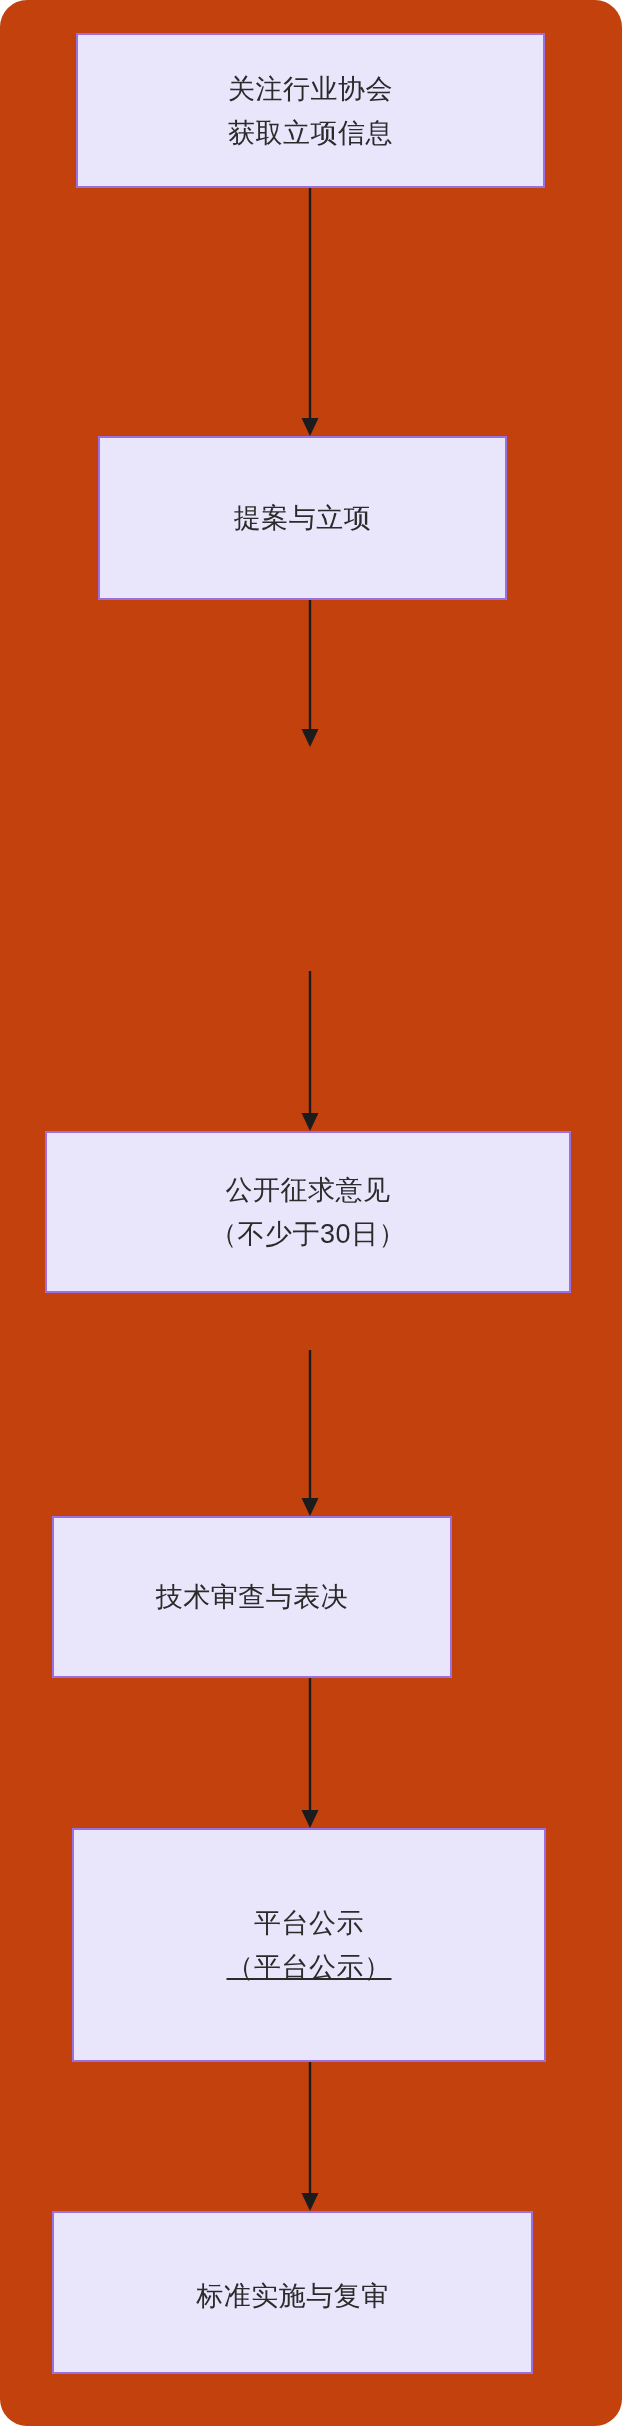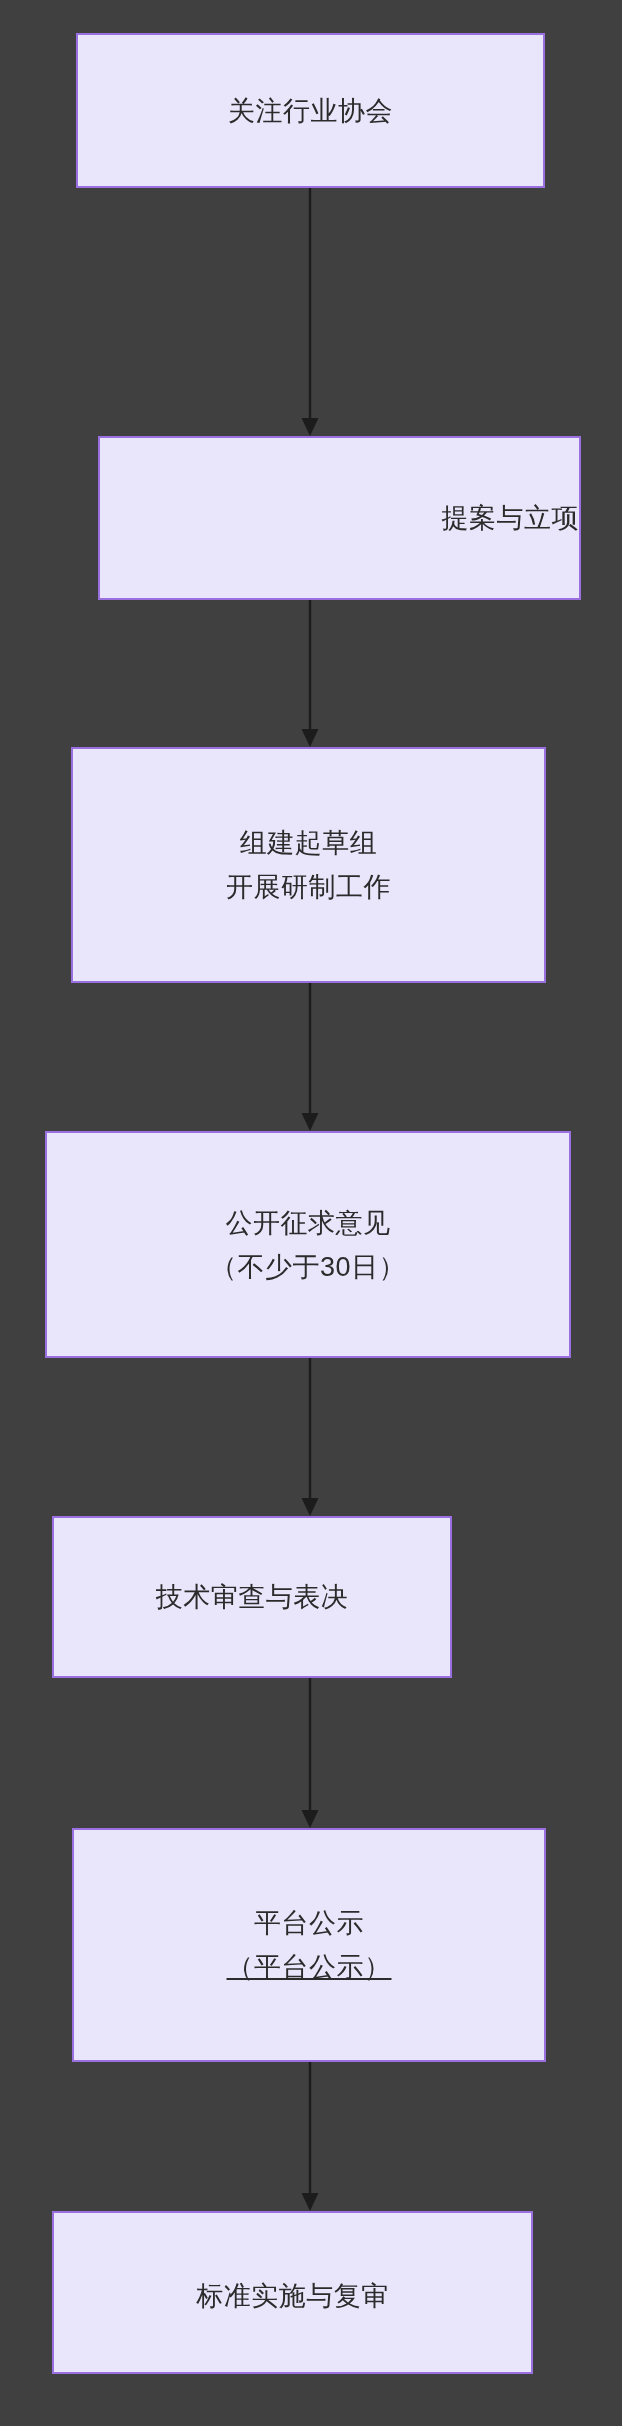--- a/index.html
+++ b/index.html
@@ -45,21 +45,21 @@
     fill: none;
   }
   .edge-head {
     fill: #1c1c1c;
     stroke: none;
   }
 </style>
 </head>
 <body>
 
-<div id="flowchart-canvas" style="width: 622px; height: 2426px; background: #404040;">
+<div id="flowchart-canvas" style="width: 622px; height: 2426px; background: #c2410c; border-radius: 27px;">
     <svg class="edge" width="40" height="272" style="left: 290px; top: 176px;">
       <line class="edge-line" x1="20" y1="0" x2="20" y2="245"></line>
       <polygon class="edge-head" points="11.5,242 28.5,242 20,260"></polygon>
     </svg>
     <svg class="edge" width="40" height="171" style="left: 290px; top: 588px;">
       <line class="edge-line" x1="20" y1="0" x2="20" y2="144"></line>
       <polygon class="edge-head" points="11.5,141 28.5,141 20,159"></polygon>
     </svg>
     <svg class="edge" width="40" height="172" style="left: 290px; top: 971px;">
       <line class="edge-line" x1="20" y1="0" x2="20" y2="145"></line>
@@ -72,29 +72,26 @@
     <svg class="edge" width="40" height="174" style="left: 290px; top: 1666px;">
       <line class="edge-line" x1="20" y1="0" x2="20" y2="147"></line>
       <polygon class="edge-head" points="11.5,144 28.5,144 20,162"></polygon>
     </svg>
     <svg class="edge" width="40" height="173" style="left: 290px; top: 2050px;">
       <line class="edge-line" x1="20" y1="0" x2="20" y2="146"></line>
       <polygon class="edge-head" points="11.5,143 28.5,143 20,161"></polygon>
     </svg>
     <div class="node" style="left: 76px; top: 33px; width: 469px; height: 155px; background: rgb(233, 230, 251); border-color: rgb(154, 111, 224);">
       <div class="node-line" style="color: rgb(43, 43, 43);">关注行业协会</div>
+      <div class="node-line" style="color: rgb(43, 43, 43);">获取立项信息</div>
     </div>
-    <div class="node" style="left: 98px; top: 436px; width: 483px; height: 164px; background: rgb(233, 230, 251); border-color: rgb(154, 111, 224); align-items: flex-end;">
+    <div class="node" style="left: 98px; top: 436px; width: 409px; height: 164px; background: rgb(233, 230, 251); border-color: rgb(154, 111, 224);">
       <div class="node-line" style="color: rgb(43, 43, 43);">提案与立项</div>
     </div>
-    <div class="node" style="left: 71px; top: 747px; width: 475px; height: 236px; background: rgb(233, 230, 251); border-color: rgb(154, 111, 224);">
-      <div class="node-line" style="color: rgb(43, 43, 43);">组建起草组</div>
-      <div class="node-line" style="color: rgb(43, 43, 43);">开展研制工作</div>
-    </div>
-    <div class="node" style="left: 45px; top: 1131px; width: 526px; height: 227px; background: rgb(233, 230, 251); border-color: rgb(154, 111, 224);">
+    <div class="node" style="left: 45px; top: 1131px; width: 526px; height: 162px; background: rgb(233, 230, 251); border-color: rgb(154, 111, 224);">
       <div class="node-line" style="color: rgb(43, 43, 43);">公开征求意见</div>
       <div class="node-line" style="color: rgb(43, 43, 43);">（不少于30日）</div>
     </div>
     <div class="node" style="left: 52px; top: 1516px; width: 400px; height: 162px; background: rgb(233, 230, 251); border-color: rgb(154, 111, 224);">
       <div class="node-line" style="color: rgb(43, 43, 43);">技术审查与表决</div>
     </div>
     <div class="node" style="left: 72px; top: 1828px; width: 474px; height: 234px; background: rgb(233, 230, 251); border-color: rgb(154, 111, 224);">
       <div class="node-line" style="color: rgb(43, 43, 43);">平台公示</div>
       <div class="node-line" style="color: rgb(43, 43, 43); text-decoration: underline;">（平台公示）</div>
     </div>

